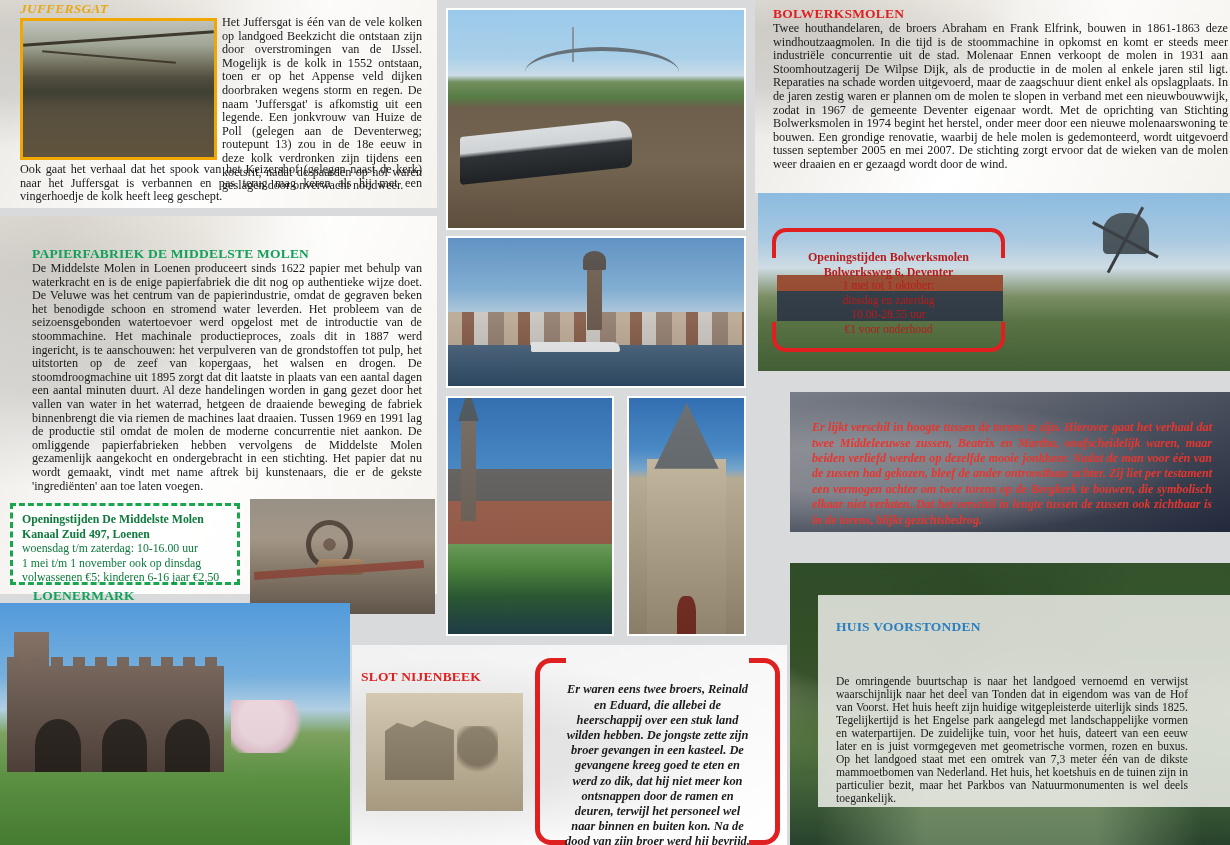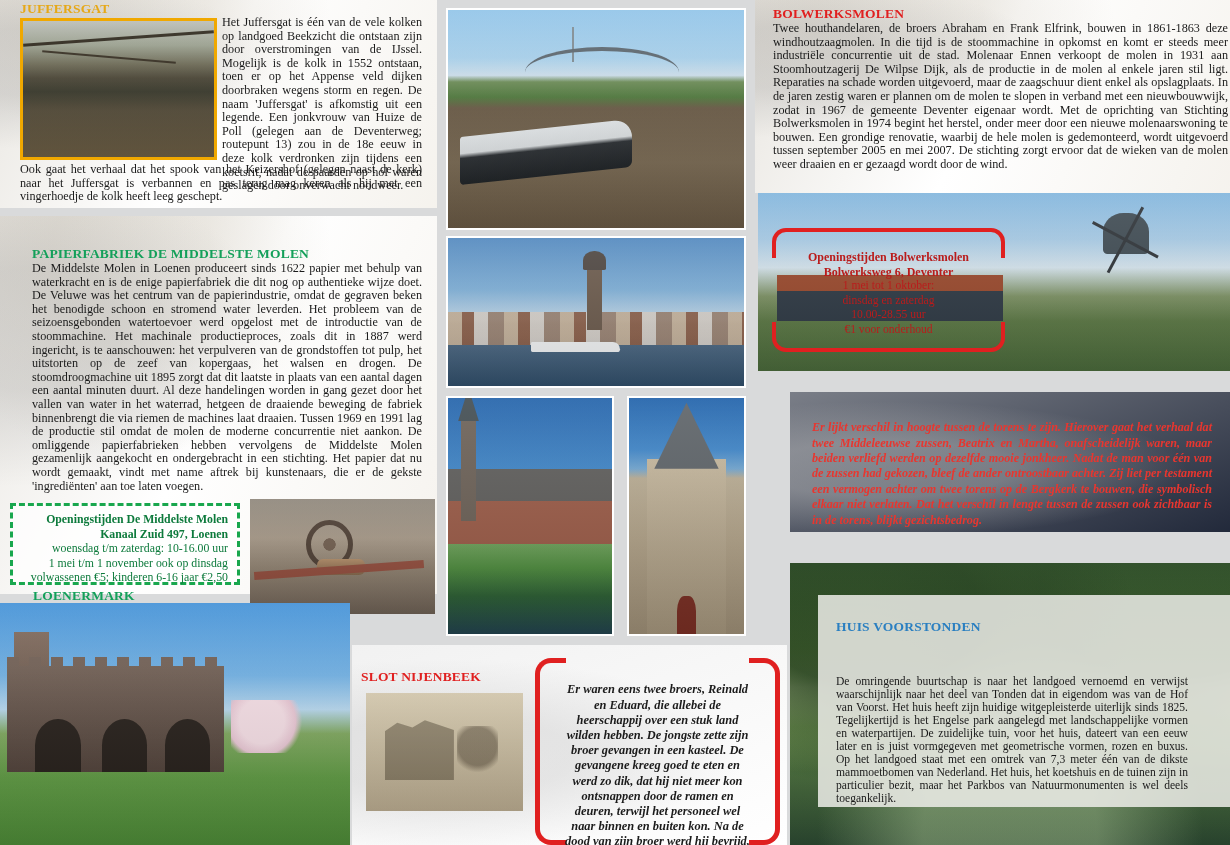--- a/index.html
+++ b/index.html
@@ -233,21 +233,21 @@
   }
 
   
   .h-sec {
     font-family: "Liberation Serif", serif;
     font-weight: 700;
     font-size: 13.5px;
     letter-spacing: .2px;
     margin: 0 0 2px 0;
   }
-  .h-gold  { color: #e6a817; }
+  .h-gold  { color: #e6a817; font-style: italic; }
   .h-green { color: #14a05a; }
   .h-red   { color: #e02020; font-family: Liberation Serif, serif; }
   .h-blue  { color: #2a7fc1; }
 
   .body-txt {
     font-family: "Liberation Serif", serif;
     font-size: 12.2px;
     line-height: 13.6px;
     color: #1a1a1a;
     text-align: justify;
@@ -371,21 +371,21 @@
     </div>
 
     <p class="body-txt" style="position:absolute; left:32px; top:46px; width:390px;">De Middelste Molen in Loenen produceert sinds 1622 papier met behulp van waterkracht en is de enige papierfabriek die dit nog op authentieke wijze doet. De Veluwe was het centrum van de papierindustrie, omdat de gegraven beken het benodigde schoon en stromend water leverden. Het probleem van de seizoensgebonden watertoevoer werd opgelost met de introductie van de stoommachine. Het machinale productieproces, zoals dit in 1887 werd ingericht, is te aanschouwen: het verpulveren van de grondstoffen tot pulp, het uitstorten op de zeef van kopergaas, het walsen en drogen. De stoomdroogmachine uit 1895 zorgt dat dit laatste in plaats van een aantal dagen een aantal minuten duurt. Al deze handelingen worden in gang gezet door het vallen van water in het waterrad, hetgeen de draaiende beweging de fabriek binnenbrengt die via riemen de machines laat draaien. Tussen 1969 en 1991 lag de productie stil omdat de molen de moderne concurrentie niet aankon. De omliggende papierfabrieken hebben vervolgens de Middelste Molen gezamenlijk aangekocht en ondergebracht in een stichting. Het papier dat nu wordt gemaakt, vindt met name aftrek bij kunstenaars, die er de gekste 'ingrediënten' aan toe laten voegen.</p>
 
     <div class="photo ph-machinery" style="left:250px; top:283px; width:185px; height:115px;">
       <div class="wheel"></div>
       <div class="roller"></div>
       <div class="belt"></div>
     </div>
 
-    <div class="box-green" style="left:10px; top:287px; width:230px; height:82px;text-align:right;">
+    <div class="box-green" style="left:10px; top:287px; width:230px; height:82px;">
       <div class="ln b">Openingstijden De Middelste Molen</div>
       <div class="ln b">Kanaal Zuid 497, Loenen</div>
       <div class="ln">woensdag t/m zaterdag: 10-16.00 uur</div>
       <div class="ln">1 mei t/m 1 november ook op dinsdag</div>
       <div class="ln">volwassenen €5; kinderen 6-16 jaar €2,50</div>
     </div>
 
     <div style="position:absolute; left:33px; top:372px;">
       <h2 class="h-sec h-green">LOENERMARK</h2>
     </div>

